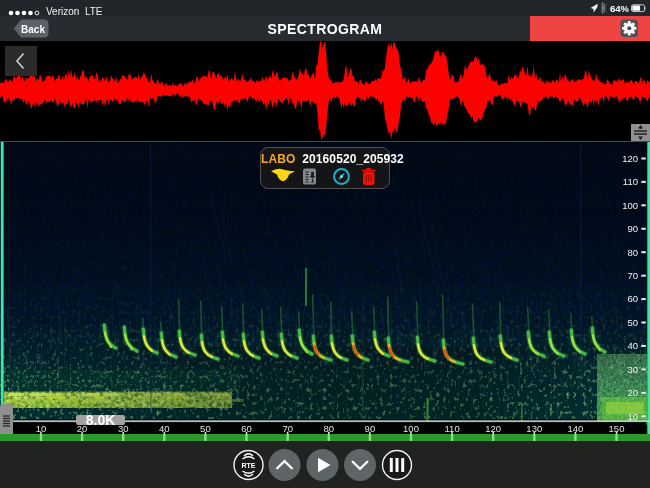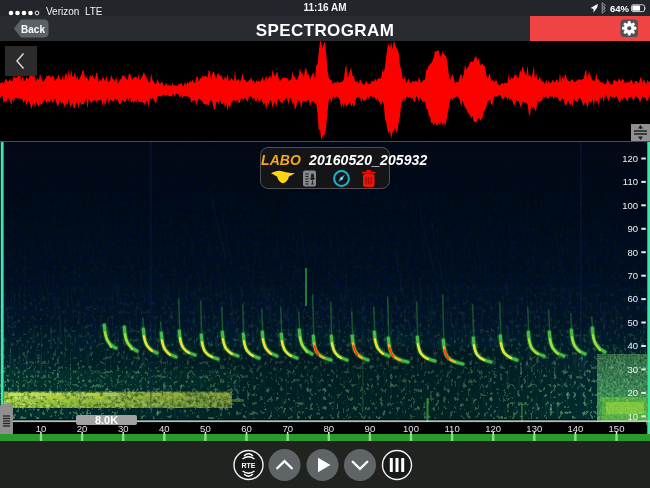--- a/index.html
+++ b/index.html
@@ -24,41 +24,40 @@
       <svg width="40" height="12" style="vertical-align:middle">
           <g fill="#fff">
         <circle cx="5" cy="7" r="2.3"></circle>
             <circle cx="11.5" cy="7" r="2.3"></circle>
             <circle cx="18" cy="7" r="2.3"></circle>
             <circle cx="24.5" cy="7" r="2.3"></circle>
         <circle cx="31" cy="7" r="1.9" fill="none" stroke="#fff" stroke-width="0.9"></circle>
       </g>
         </svg><span class="st" style="position:relative;top:-1px;">Verizon&nbsp;&nbsp;LTE</span>
     </div>
-    <div class="abs st" style="left:0;top:2px;width:650px;text-align:center;font-weight:bold;">11:16 AM</div>
     <div class="abs" style="right:3px;top:1px;height:14px;text-align:right;">
       <svg width="61" height="14">
         <path d="M11.2 2.2 L4.6 7.6 L7.6 8.1 L8.2 11.6 L11.2 5.9 Z" fill="#f0f0f0" transform="rotate(8 8 7)"></path>
         <g stroke="#8d9196" stroke-width="1" fill="none">
           <path d="M16.2 4.4 L19.4 7 L16.2 9.6 M16.2 1.8 L16.2 12.2 L19.4 9.6 L16.2 7 L19.4 4.4 L16.2 1.8"></path>
         </g>
         <text x="24" y="10.5" font-family="Liberation Sans" font-size="9.5" font-weight="bold" fill="#fff">64%</text>
         <rect x="45.5" y="3.8" width="13" height="6.8" rx="1.6" fill="none" stroke="#c9ccd0" stroke-width="1"></rect>
         <rect x="46.3" y="4.6" width="7.8" height="5.2" rx="0.8" fill="#fff"></rect>
         <path d="M59.2 5.8 Q60.6 7.2 59.2 8.6 Z" fill="#c9ccd0"></path>
       </svg>
     </div>
   </div>
 
   <div class="abs" id="nav">
     <svg class="abs" style="left:13px;top:3px;" width="36" height="19">
       <path d="M8 0.5 H31 Q35.5 0.5 35.5 5 V14 Q35.5 18.5 31 18.5 H8 L0.8 9.5 Z" fill="#5c6167"></path>
       <text x="20" y="13.5" text-anchor="middle" font-family="Liberation Sans" font-size="10" font-weight="bold" fill="#fff">Back</text>
     </svg>
-    <div class="abs" style="left:0;top:5px;width:650px;text-align:center;color:#fff;font-size:17px;font-weight:bold;letter-spacing:0.4px;">SPECTROGRAM</div>
+    <div class="abs" style="left:0;top:5px;width:650px;text-align:center;color:#fff;font-size:14px;font-weight:bold;letter-spacing:0.4px;">SPECTROGRAM</div>
     <svg class="abs" style="left:620px;top:3px;" width="19" height="19">
       <rect x="0.5" y="0.5" width="17.5" height="17.5" rx="3.5" fill="#4d5257"></rect>
       <g transform="translate(9.25,9.25)">
         <circle r="5.4" fill="#fff"></circle>
         <rect x="-1.4" y="-7.2" width="2.8" height="3.4" rx="0.7" transform="rotate(0)" fill="#fff"></rect>
           <rect x="-1.4" y="-7.2" width="2.8" height="3.4" rx="0.7" transform="rotate(45)" fill="#fff"></rect>
           <rect x="-1.4" y="-7.2" width="2.8" height="3.4" rx="0.7" transform="rotate(90)" fill="#fff"></rect>
           <rect x="-1.4" y="-7.2" width="2.8" height="3.4" rx="0.7" transform="rotate(135)" fill="#fff"></rect>
           <rect x="-1.4" y="-7.2" width="2.8" height="3.4" rx="0.7" transform="rotate(180)" fill="#fff"></rect>
           <rect x="-1.4" y="-7.2" width="2.8" height="3.4" rx="0.7" transform="rotate(225)" fill="#fff"></rect>
@@ -415,25 +414,25 @@
           <g stroke="#26262a" stroke-width="1.3">
         <line x1="3" y1="12" x2="10" y2="12"></line>
             <line x1="3" y1="14.5" x2="10" y2="14.5"></line>
         <line x1="3" y1="17" x2="10" y2="17"></line>
             <line x1="3" y1="19.5" x2="10" y2="19.5"></line>
             <line x1="3" y1="22" x2="10" y2="22"></line>
       </g>
         </svg>
     </div>
 
-    <div class="abs" style="left:76px;top:272.5px;width:61px;height:10.5px;background:#a2a2a2;border-radius:2px;color:#fff;font-weight:bold;font-size:11px;text-align:center;line-height:10.5px;">8.0K</div>
+    <div class="abs" style="left:76px;top:272.5px;width:49px;height:10.5px;background:#a2a2a2;border-radius:2px;color:#fff;font-weight:bold;font-size:14px;text-align:center;line-height:10.5px;">8.0K</div>
   </div>
 
   <div class="abs" style="left:260px;top:147px;width:128px;height:40px;background:#151517;border:1px solid #505054;border-radius:8px;">
-    <div style="text-align:center;margin-top:4px;font-size:14px;font-weight:bold;white-space:nowrap;letter-spacing:0.1px;font-style:italic;">
+    <div style="text-align:center;margin-top:4px;font-size:12px;font-weight:bold;white-space:nowrap;letter-spacing:0.1px;">
       <span style="color:#f5a81e;">LABO</span><span style="color:#fff;">&nbsp; 20160520_205932</span>
     </div>
     <svg width="128" height="21" style="margin-top:1px;display:block;">
 
       <path d="M11 4.5 Q17 0.5 23 2.5 Q26 3.5 35 4.5 L29 8 Q27.5 14 23 15 Q18.5 14 17 8 Z" fill="#ffd513" transform="translate(-1,0) scale(1,0.95)"></path>
 
       <g transform="translate(42,1.5)">
         <rect x="0" y="0" width="13" height="16" rx="2" fill="#84898e"></rect>
         <g stroke="#222226" stroke-width="1.1">
             <line x1="2.5" y1="3.5" x2="5.5" y2="3.5"></line>

